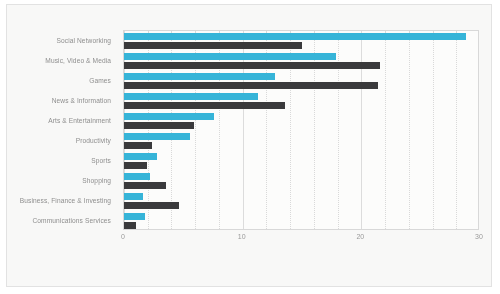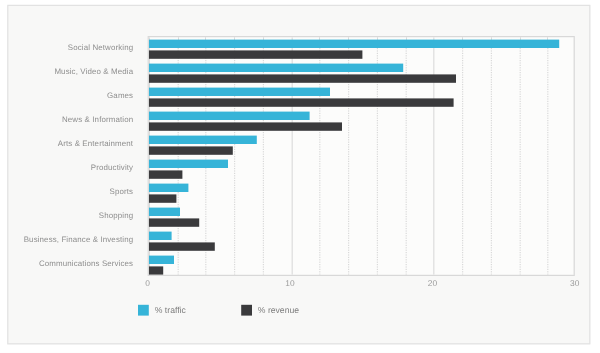--- a/index.html
+++ b/index.html
@@ -216,24 +216,14 @@
     </div>
   </div>
 
   <div id="xlabels">
       <div class="xlabel" style="left: 0px;">0</div>
       <div class="xlabel" style="left: 118.667px;">10</div>
       <div class="xlabel" style="left: 237.333px;">20</div>
       <div class="xlabel" style="left: 356px;">30</div>
     </div>
 
-  <div id="legend">
-      <div class="legend-item">
-        <span class="legend-swatch traffic" style="background: rgb(54, 180, 216);"></span>
-        <span class="legend-text">% traffic</span>
-      </div>
-      <div class="legend-item">
-        <span class="legend-swatch revenue" style="background: rgb(58, 58, 60);"></span>
-        <span class="legend-text">% revenue</span>
-      </div>
-    </div>
 
 </div>
 
 </body></html>

